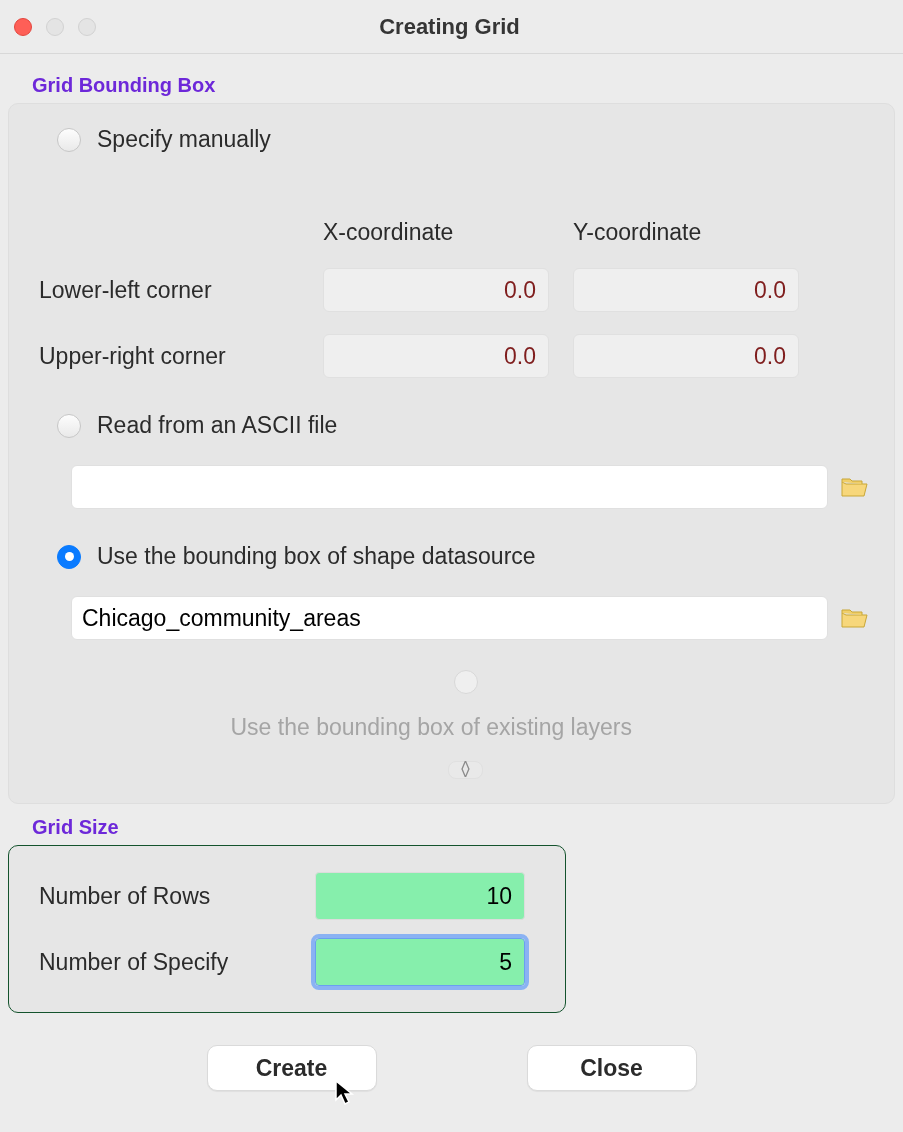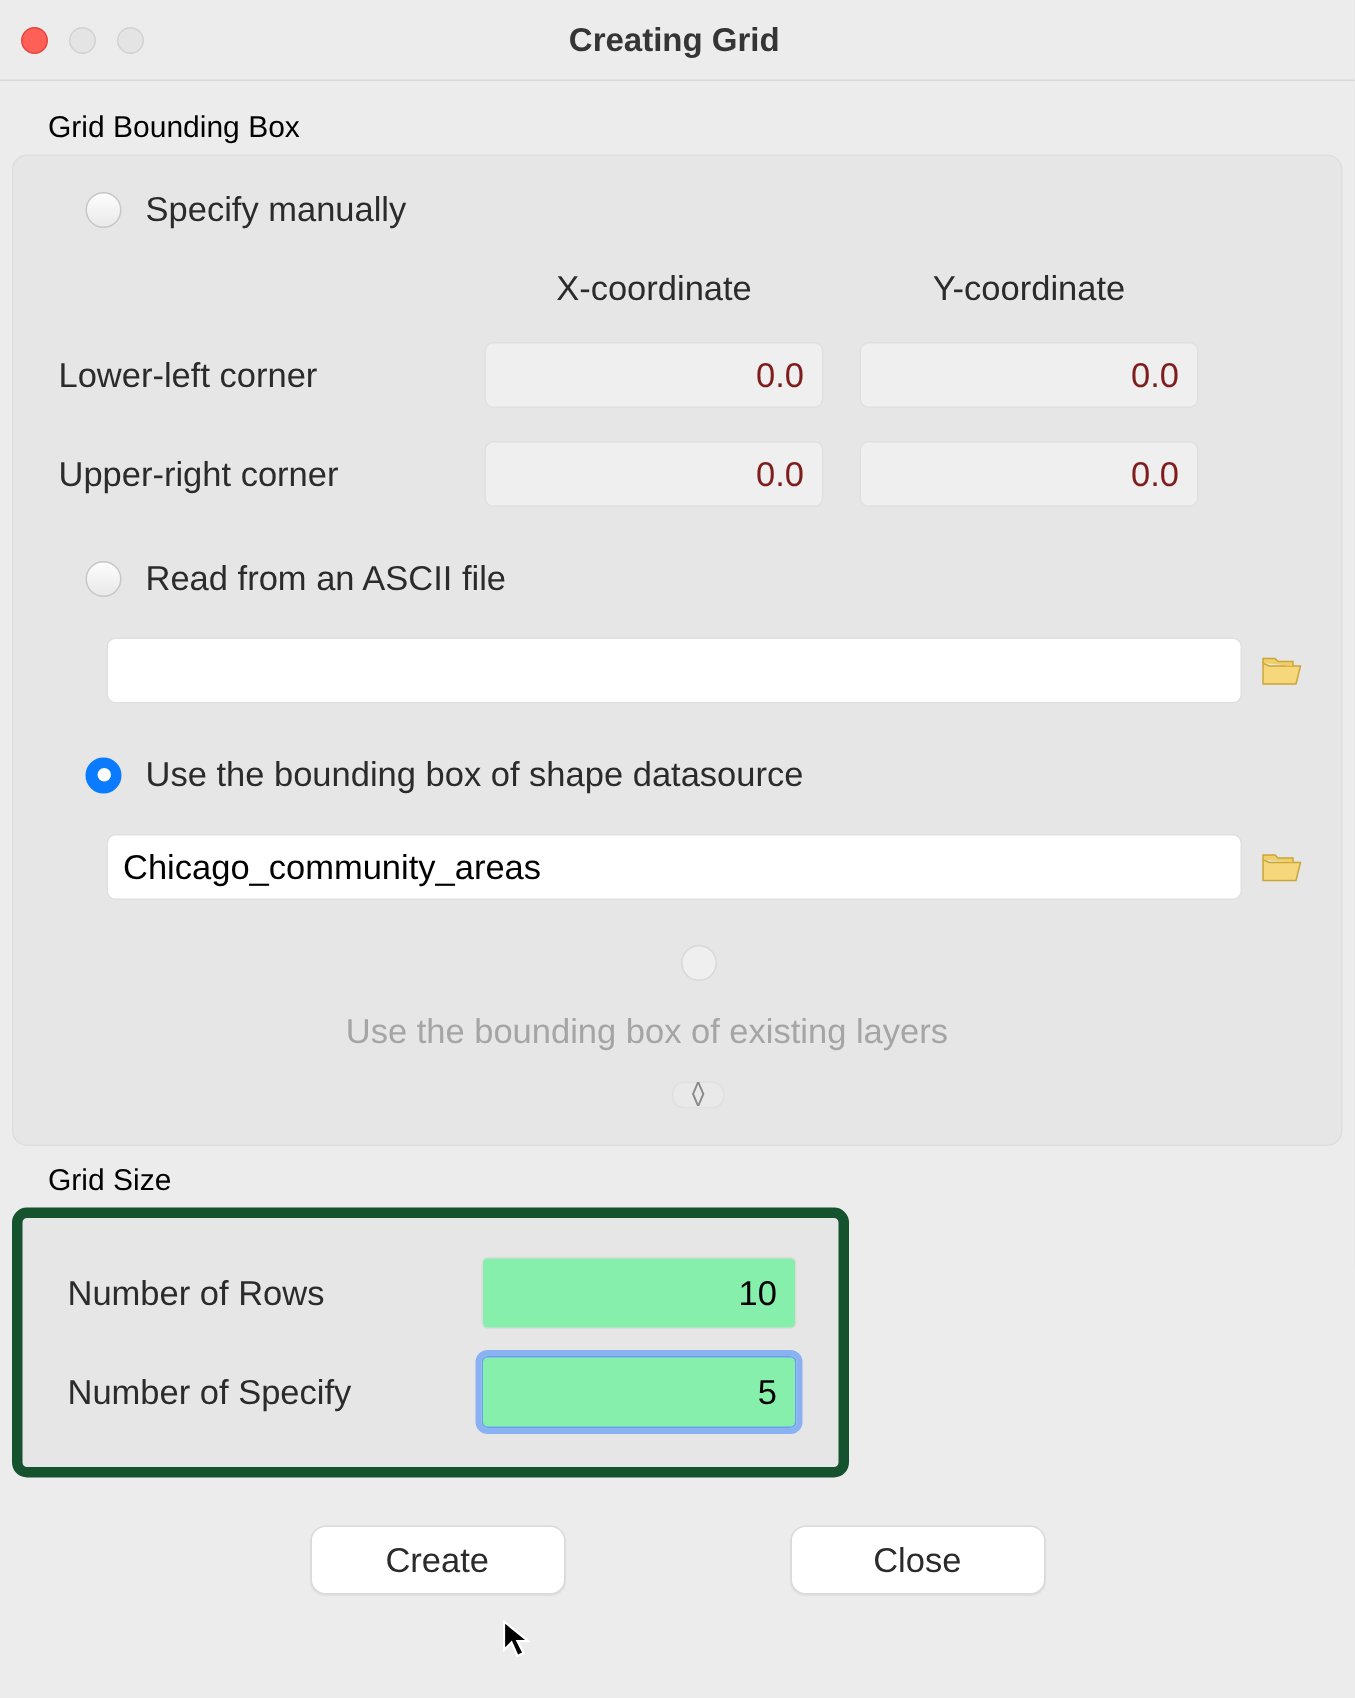--- a/index.html
+++ b/index.html
@@ -42,22 +42,23 @@
       font-weight: 700;
       font-size: 22px;
       color: #353535;
       pointer-events: none;
     }
     .content {
       padding: 8px 8px 16px 8px;
     }
     .group-label {
       font-size: 20px;
-      color: #000000;
+      color: #6d28d9;
       padding: 12px 0 6px 24px;
+      font-weight: bold;
     }
     .panel {
       background: #e6e6e6;
       border: 1px solid #dedede;
       border-radius: 10px;
       margin: 0 0 0 0;
       padding: 18px 20px 24px 20px;
     }
     .radio-row {
       display: flex;
@@ -95,21 +96,22 @@
     .coord-grid {
       display: grid;
       grid-template-columns: 260px 226px 226px;
       column-gap: 24px;
       row-gap: 22px;
       align-items: center;
       padding: 0 0 30px 10px;
     }
     .coord-head {
       font-size: 23px;
-      text-align: center;
+      text-align: left;
+      margin-top: 40px;
     }
     .row-label {
       font-size: 23px;
     }
     .num-input {
       height: 44px;
       border: 1px solid #e0e0e0;
       background: #efefef;
       border-radius: 6px;
       text-align: right;
@@ -154,21 +156,21 @@
       flex-direction: column;
     }
     .combo-caret {
       font-size: 17px;
       line-height: 8px;
       color: #8a8a8a;
       text-align: center;
     }
     .size-panel {
       background: #e6e6e6;
-      border: 7px solid #14532d;
+      border: 1px solid #14532d;
       border-radius: 10px;
       width: 558px;
       padding: 26px 24px 26px 30px;
     }
     .size-row {
       display: grid;
       grid-template-columns: 270px 210px;
       align-items: center;
       gap: 6px;
       margin-bottom: 18px;
@@ -200,20 +202,21 @@
       height: 46px;
       background: #fff;
       border: 1px solid #dadada;
       border-radius: 10px;
       font-size: 23px;
       display: flex;
       align-items: center;
       justify-content: center;
       box-shadow: 0 1px 1px rgba(0,0,0,0.06);
       position: relative;
+      font-weight: bold;
     }
     .cursor {
       position: absolute;
       left: 335px;
       top: 1080px;
       pointer-events: none;
     }
   </style>
 </head>
 <body>

